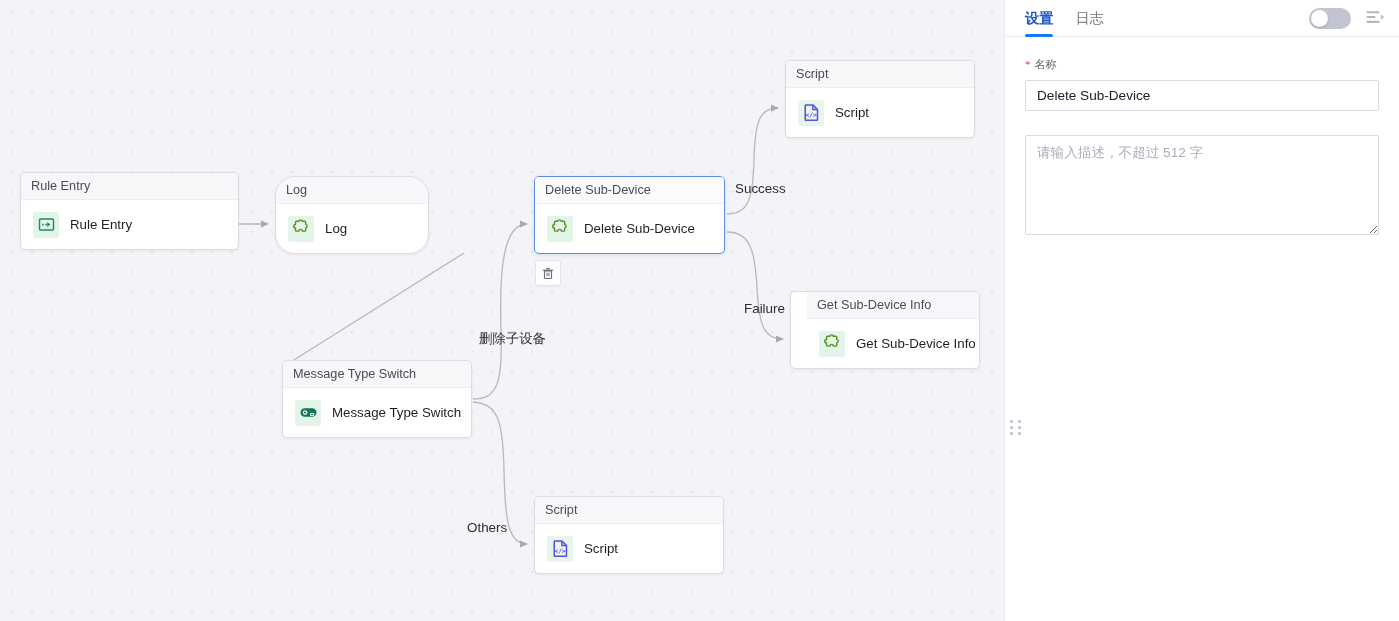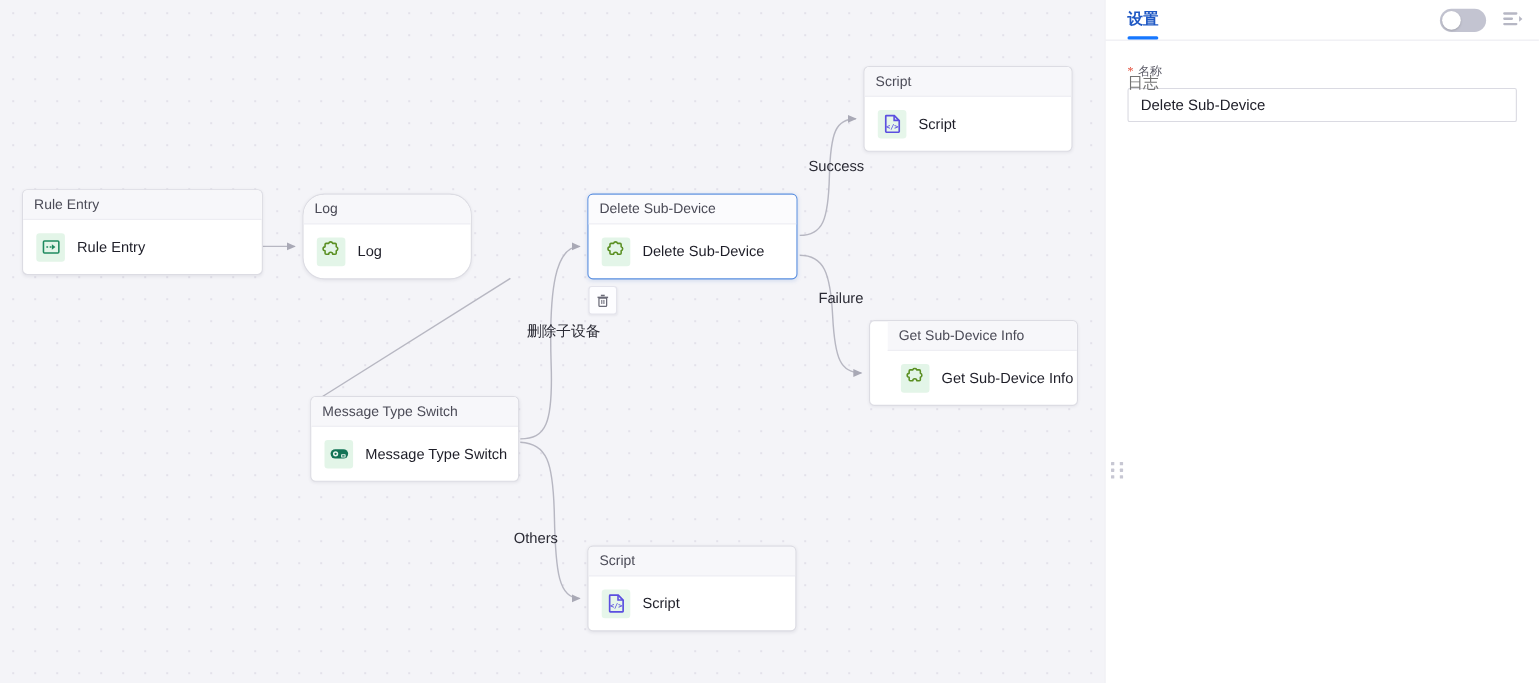--- a/index.html
+++ b/index.html
@@ -68,20 +68,21 @@
     font-size: 13.3px;
     color: #1e1e28;
     white-space: nowrap;
   }
 
   .edge-label {
     position: absolute;
     font-size: 13.4px;
     color: #2b2b35;
     white-space: nowrap;
+    margin-top: 38px;
   }
 
   .del-btn {
     position: absolute;
     width: 26px; height: 26px;
     background: #fdfdff;
     border: 1px solid #e4e4ec;
     border-radius: 3px;
     display: flex; align-items: center; justify-content: center;
     cursor: pointer;
@@ -97,21 +98,21 @@
     flex: 0 0 395px;
   }
   #panel-head {
     position: relative;
     height: 37px;
     border-bottom: 1px solid #ececf1;
     display: flex;
     align-items: center;
     padding: 0 14px 0 20px;
   }
-  .tabs { display: flex; align-items: flex-end; height: 37px; gap: 22px; flex-direction: column; }
+  .tabs { display: flex; align-items: flex-end; height: 37px; gap: 22px; }
   .tab {
     position: relative;
     font-size: 14.2px;
     color: #737373;
     height: 37px;
     line-height: 36px;
     cursor: pointer;
   }
   .tab.active { color: #1f58c4; font-weight: bold; }
   .tab.active::after {
@@ -362,17 +363,18 @@
     <div id="panel-body">
 
       <div class="field">
         <label class="field-label"><span class="req-star">*</span><span>名称</span></label>
         <input class="text-input" type="text" value="Delete Sub-Device" style="">
       </div>
 
       <div class="field-gap"></div>
 
       <div class="field">
+        <textarea class="text-area" placeholder="请输入描述，不超过 512 字" style=""></textarea>
       </div>
 
     </div>
   </div>
 </div>
 
 </body></html>

